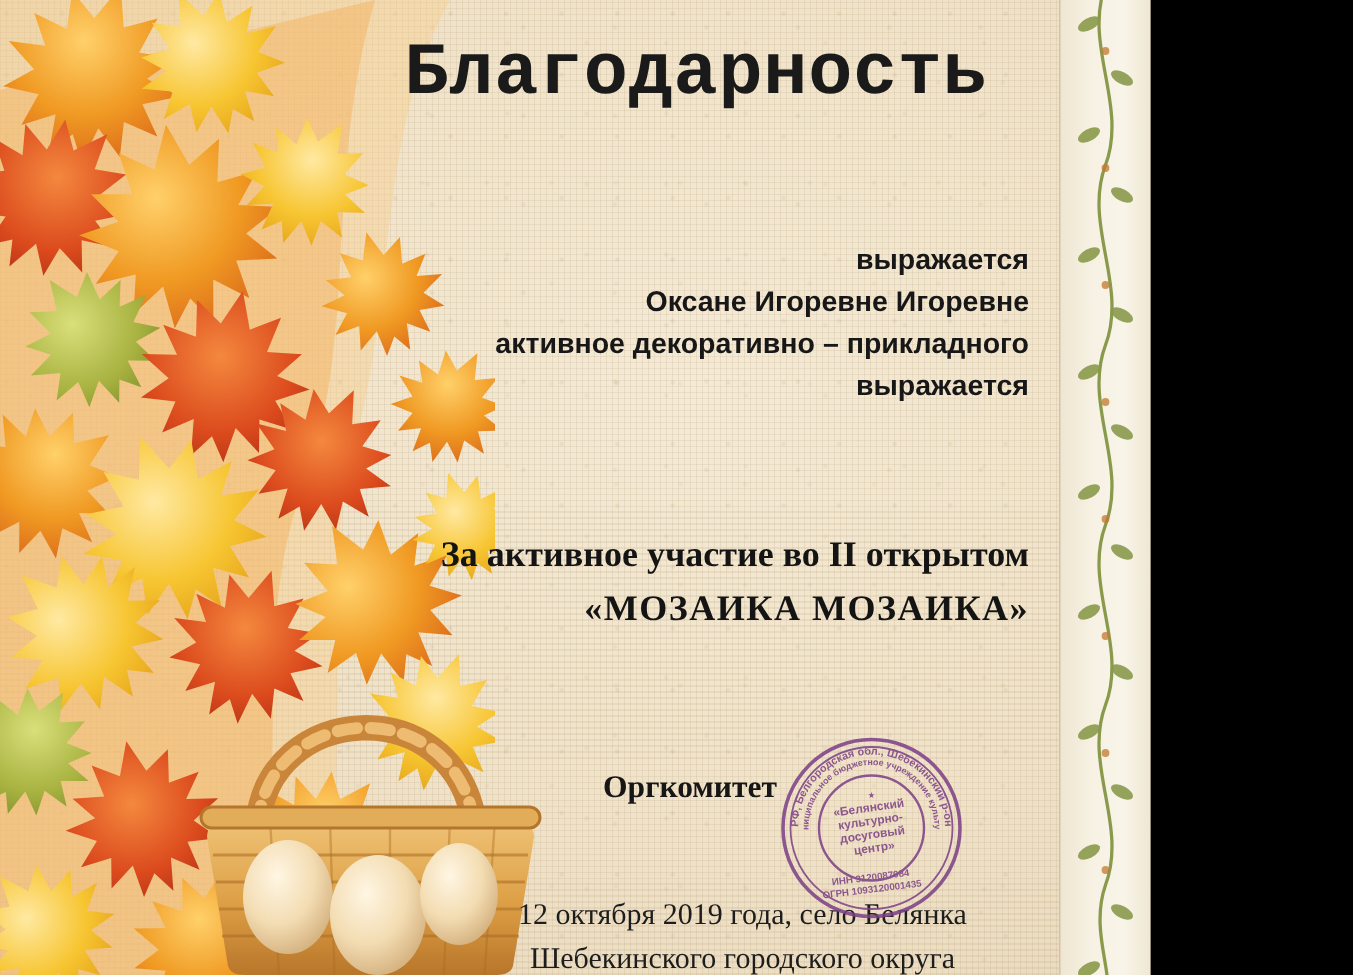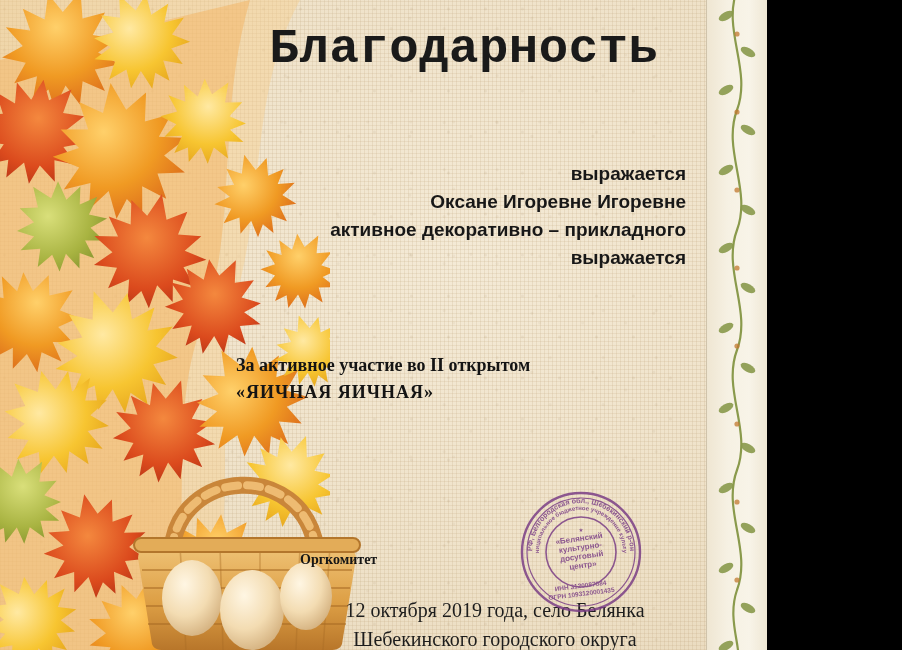--- a/index.html
+++ b/index.html
@@ -113,38 +113,39 @@
     font-weight: 700;
     color: #171717;
     line-height: 1.47;
   }
 
   .block-reason {
     position: absolute;
     left: 236px;
     top: 352px;
     width: 450px;
-    text-align: left;
+    text-align: right;
     font-family: "Liberation Serif", serif;
-    font-size: 18px;
+    font-size: 24px;
     font-weight: 700;
     color: #141414;
     line-height: 1.5;
   }
   .block-reason .quoted {
     letter-spacing: 1px;
   }
 
   .signature {
     position: absolute;
     left: 300px;
-    top: 552px;
+    top: 512px;
     width: 320px;
+    text-align: center;
     font-family: "Liberation Serif", serif;
-    font-size: 14px;
+    font-size: 21px;
     font-weight: 700;
     color: #161616;
   }
 
   .date-place {
     position: absolute;
     left: 330px;
     top: 596px;
     width: 330px;
     text-align: center;
@@ -310,21 +311,21 @@
 
     <div class="block-to">
       <div>выражается</div>
       <div>Оксане Игоревне Игоревне</div>
       <div>активное декоративно – прикладного</div>
       <div>выражается</div>
     </div>
 
     <div class="block-reason">
       <div>За активное участие во II открытом</div>
-      <div class="quoted">«ЯИЧНАЯ  ЯИЧНАЯ»</div>
+      <div class="quoted">«МОЗАИКА  МОЗАИКА»</div>
     </div>
 
     <div class="signature">Оргкомитет</div>
 
     <div class="date-place">
       <div>12 октября 2019 года, село Белянка</div>
       <div>Шебекинского городского округа</div>
     </div>
 
     <div class="stamp">

